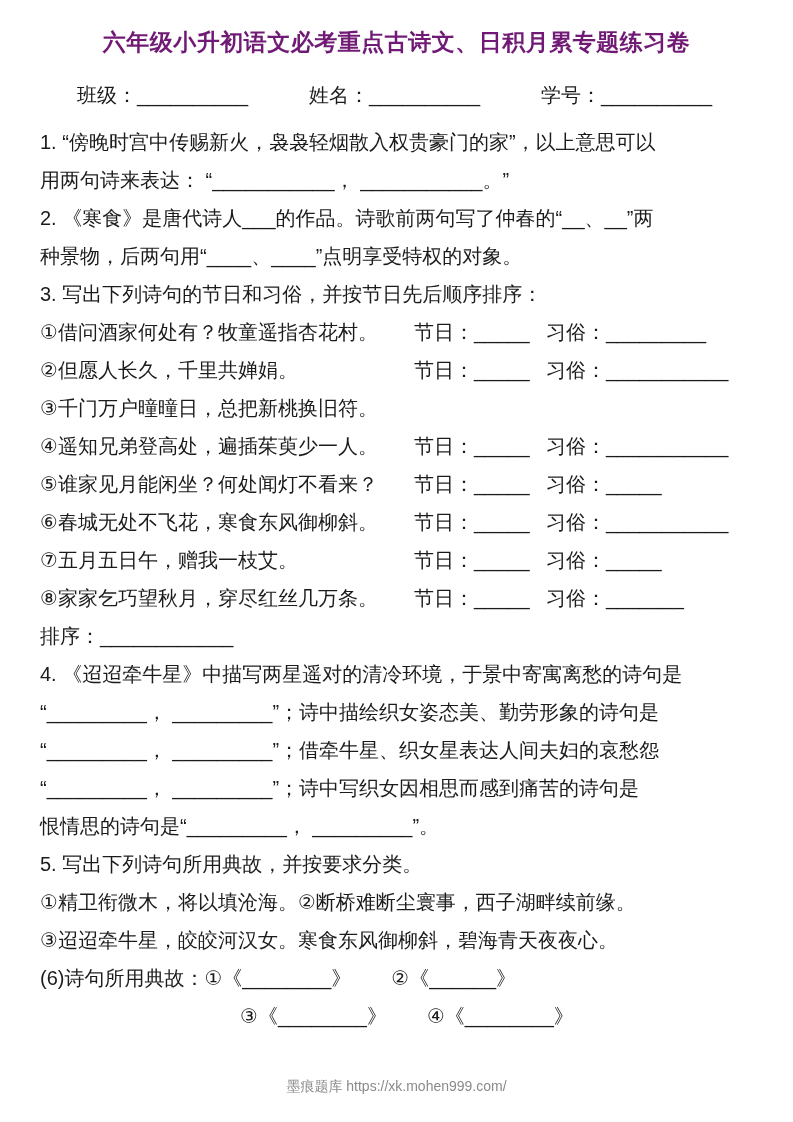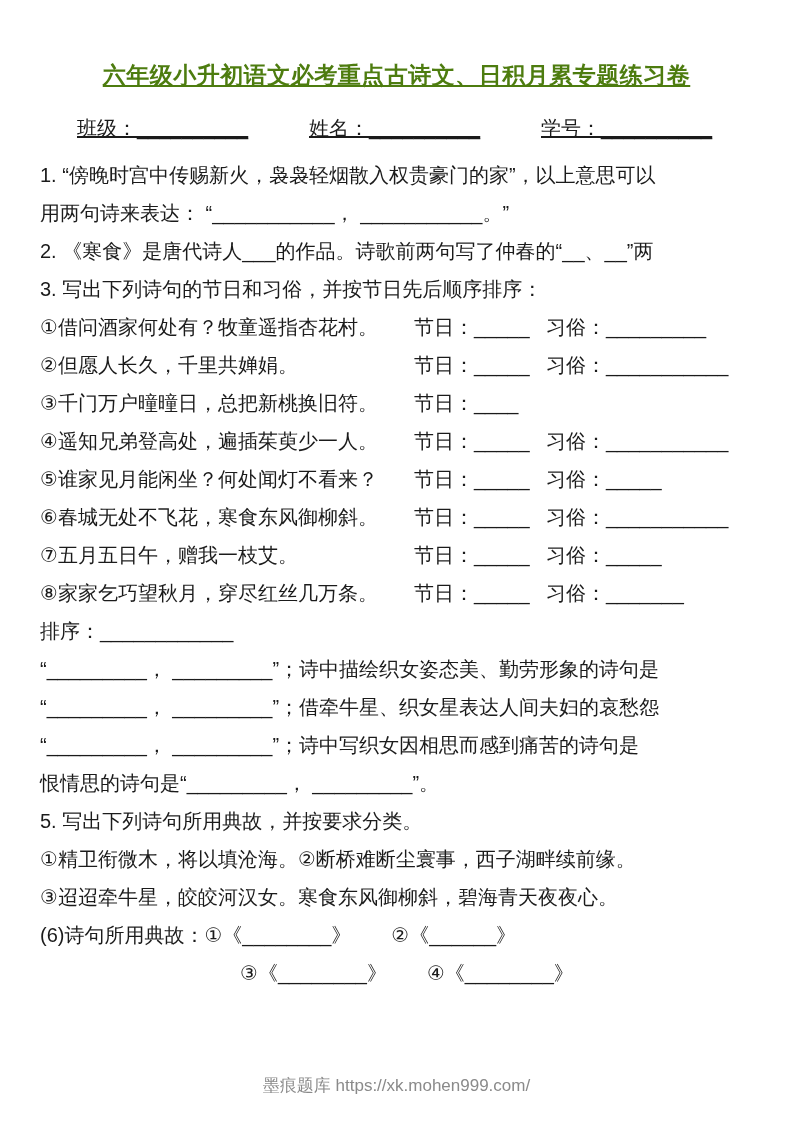--- a/index.html
+++ b/index.html
@@ -2,34 +2,34 @@
 <html><head>
 <meta charset="utf-8">
 <style>
   html,body{margin:0;padding:0;background:#ffffff;}
   .page{
     width:793px;height:1122px;position:relative;box-sizing:border-box;
     background:#ffffff;color:#1b1b1b;overflow:hidden;
     font-family:"Liberation Sans","DejaVu Sans",sans-serif;
   }
   .title{
-    margin:60px 0 0 0;text-align:center;color:#4d7c0f;
-    font-size:23px;font-weight:bold;line-height:30px;letter-spacing:0.5px;text-decoration:underline;
+    margin:27px 0 0 0;text-align:center;color:#701a75;
+    font-size:23px;font-weight:bold;line-height:30px;letter-spacing:0.5px;
   }
-  .info-row{display:flex;margin:26px 0 0 77px;font-size:20px;line-height:24px;text-decoration:underline;}
+  .info-row{display:flex;margin:26px 0 0 77px;font-size:20px;line-height:24px;}
   .info-field{width:232px;white-space:nowrap;}
   .info-field:last-child{width:auto;}
   .body{margin:16px 30px 0 40px;font-size:20px;line-height:38px;}
   .line{white-space:nowrap;}
   .q3-row{display:grid;grid-template-columns:374px 132px auto;white-space:nowrap;}
   .q3-row span{overflow:visible;white-space:nowrap;}
   .answers-indent{margin-left:200px;}
   .footer{
     position:absolute;left:0;right:0;bottom:26px;text-align:center;
-    font-size:17px;color:#8a8a8a;line-height:20px;
+    font-size:14px;color:#8a8a8a;line-height:20px;
   }
 </style>
 </head>
 <body>
 
 <div class="page">
 
   <h1 class="title">六年级小升初语文必考重点古诗文、日积月累专题练习卷</h1>
 
   <div class="info-row">
@@ -37,36 +37,36 @@
     <div class="info-field"><span>姓名：</span><span>__________</span></div>
     <div class="info-field"><span>学号：</span><span>__________</span></div>
   </div>
 
   <div class="body">
 
     <div class="line">1. “傍晚时宫中传赐新火，袅袅轻烟散入权贵豪门的家”，以上意思可以</div>
     <div class="line">用两句诗来表达： “___________， ___________。”</div>
 
     <div class="line">2. 《寒食》是唐代诗人___的作品。诗歌前两句写了仲春的“__、__”两</div>
+    <div class="line">种景物，后两句用“____、____”点明享受特权的对象。</div>
 
     <div class="line">3. 写出下列诗句的节日和习俗，并按节日先后顺序排序：</div>
 
     <div class="q3-row">
       <span>①借问酒家何处有？牧童遥指杏花村。</span>
       <span>节日：_____</span>
       <span>习俗：_________</span>
     </div>
     <div class="q3-row">
       <span>②但愿人长久，千里共婵娟。</span>
       <span>节日：_____</span>
       <span>习俗：___________</span>
     </div>
     <div class="q3-row">
       <span>③千门万户曈曈日，总把新桃换旧符。</span>
-      <span>节日：____</span>
     </div>
     <div class="q3-row">
       <span>④遥知兄弟登高处，遍插茱萸少一人。</span>
       <span>节日：_____</span>
       <span>习俗：___________</span>
     </div>
     <div class="q3-row">
       <span>⑤谁家见月能闲坐？何处闻灯不看来？</span>
       <span>节日：_____</span>
       <span>习俗：_____</span>
@@ -82,20 +82,21 @@
       <span>习俗：_____</span>
     </div>
     <div class="q3-row">
       <span>⑧家家乞巧望秋月，穿尽红丝几万条。</span>
       <span>节日：_____</span>
       <span>习俗：_______</span>
     </div>
 
     <div class="line">排序：____________</div>
 
+    <div class="line">4. 《迢迢牵牛星》中描写两星遥对的清冷环境，于景中寄寓离愁的诗句是</div>
     <div class="line">“_________， _________”；诗中描绘织女姿态美、勤劳形象的诗句是</div>
     <div class="line">“_________， _________”；借牵牛星、织女星表达人间夫妇的哀愁怨</div>
     <div class="line">“_________， _________”；诗中写织女因相思而感到痛苦的诗句是</div>
     <div class="line">恨情思的诗句是“_________， _________”。</div>
 
     <div class="line">5. 写出下列诗句所用典故，并按要求分类。</div>
     <div class="line">①精卫衔微木，将以填沧海。②断桥难断尘寰事，西子湖畔续前缘。</div>
     <div class="line">③迢迢牵牛星，皎皎河汉女。寒食东风御柳斜，碧海青天夜夜心。</div>
     <div class="line">(6)诗句所用典故：①《________》　　②《______》</div>
     <div class="line answers-indent">③《________》　　④《________》</div>

